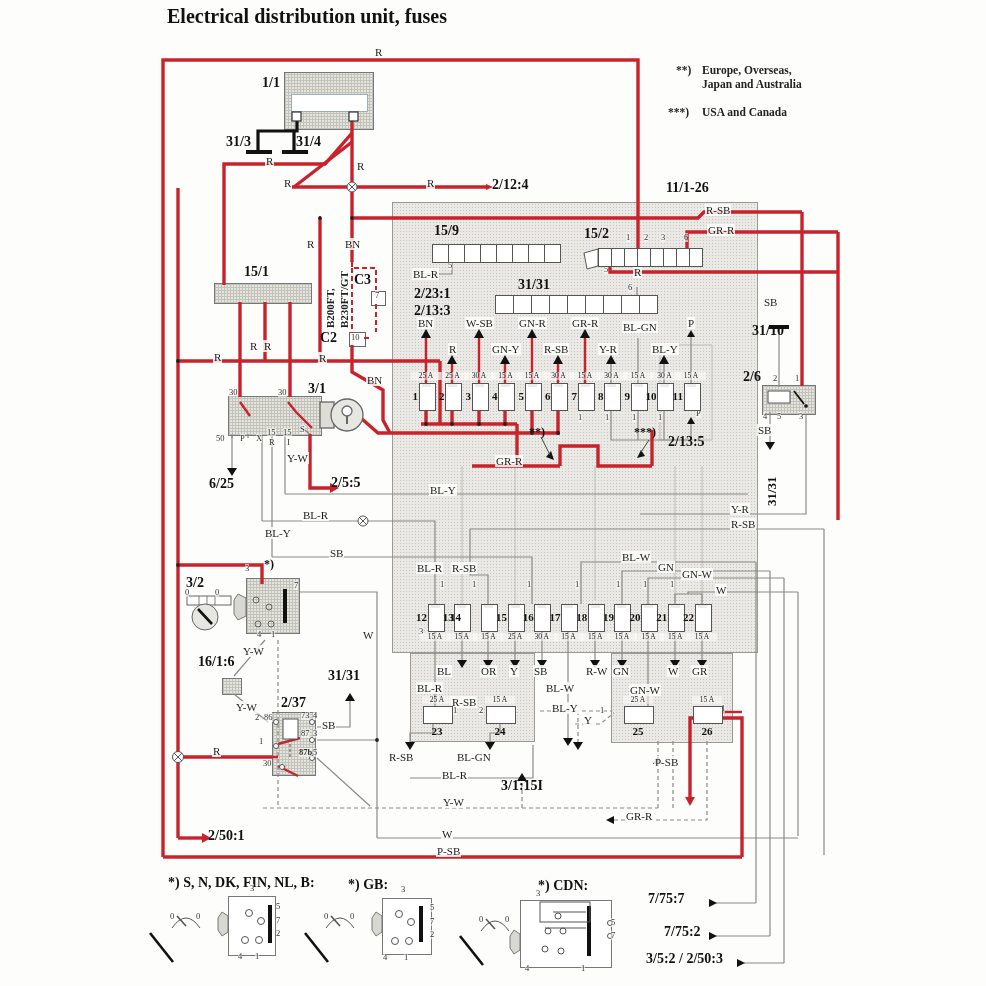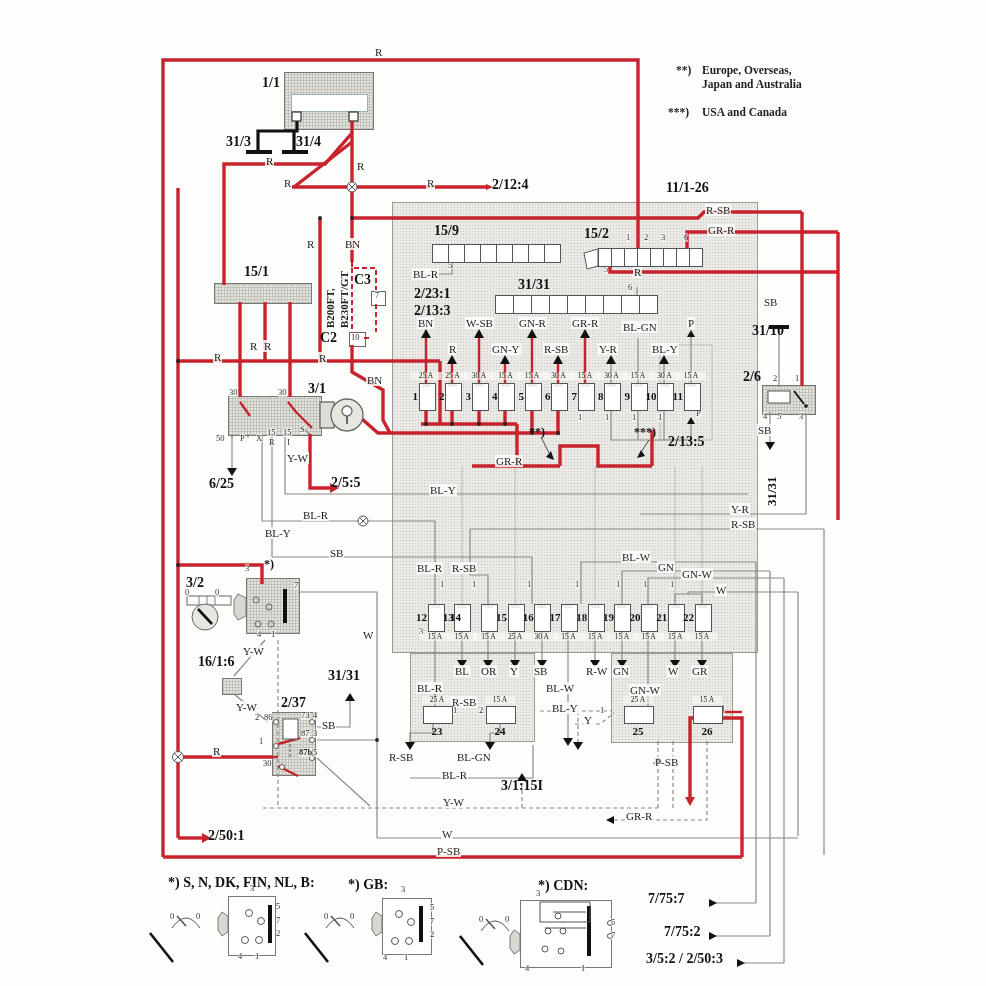--- a/index.html
+++ b/index.html
@@ -30,20 +30,21 @@
   .fuse-amp{position:absolute;width:30px;font-size:7.5px;color:#222;text-align:center;line-height:1;background:rgba(253,253,252,.5);}
   .fuse-h{position:absolute;width:28px;height:16px;background:#fff;border:1.2px solid #555;}
   .cell{display:inline-block;background:#fff;border:1px solid #555;margin-right:-1px;vertical-align:top;}
   svg{position:absolute;left:0;top:0;}
 </style>
 </head>
 <body>
 
 <div id="stage">
 
+  <div class="abs t" style="left:167px;top:5px;">Electrical distribution unit, fuses</div>
 
   <div class="abs n" style="left:676px;top:64px;">**)</div>
   <div class="abs n" style="left:702px;top:64px;">Europe, Overseas,</div>
   <div class="abs n" style="left:702px;top:78px;">Japan and Australia</div>
   <div class="abs n" style="left:668px;top:106px;">***)</div>
   <div class="abs n" style="left:702px;top:106px;">USA and Canada</div>
 
   <div class="abs stip" style="left:392px;top:202px;width:364px;height:449px;"></div>
   <div class="abs stip" style="left:410px;top:653px;width:123px;height:87px;"></div>
   <div class="abs stip" style="left:611px;top:653px;width:120px;height:88px;"></div>
@@ -397,21 +398,21 @@
       <span class="abs w" style="left: 416px; top: 562px;">BL-R</span>
       <span class="abs w" style="left: 451px; top: 562px;">R-SB</span>
       <span class="abs w" style="left: 621px; top: 551px;">BL-W</span>
       <span class="abs w" style="left: 657px; top: 561px;">GN</span>
       <span class="abs w" style="left: 681px; top: 568px;">GN-W</span>
       <span class="abs w" style="left: 715px; top: 584px;">W</span>
       <span class="abs w" style="left: 242px; top: 645px;">Y-W</span>
       <span class="abs w" style="left: 235px; top: 701px;">Y-W</span>
       <span class="abs w" style="left: 321px; top: 719px;">SB</span>
       <span class="abs w" style="left: 212px; top: 745px;">R</span>
-      <span class="abs w" style="left: 454px; top: 665px; font-family: Liberation Serif, serif;">BL</span>
+      <span class="abs w" style="left: 436px; top: 665px; font-family: Liberation Serif, serif;">BL</span>
       <span class="abs w" style="left: 480px; top: 665px;">OR</span>
       <span class="abs w" style="left: 509px; top: 665px;">Y</span>
       <span class="abs w" style="left: 533px; top: 665px;">SB</span>
       <span class="abs w" style="left: 585px; top: 665px;">R-W</span>
       <span class="abs w" style="left: 612px; top: 665px;">GN</span>
       <span class="abs w" style="left: 667px; top: 665px;">W</span>
       <span class="abs w" style="left: 691px; top: 665px;">GR</span>
       <span class="abs w" style="left: 416px; top: 682px;">BL-R</span>
       <span class="abs w" style="left: 545px; top: 682px;">BL-W</span>
       <span class="abs w" style="left: 629px; top: 684px;">GN-W</span>

